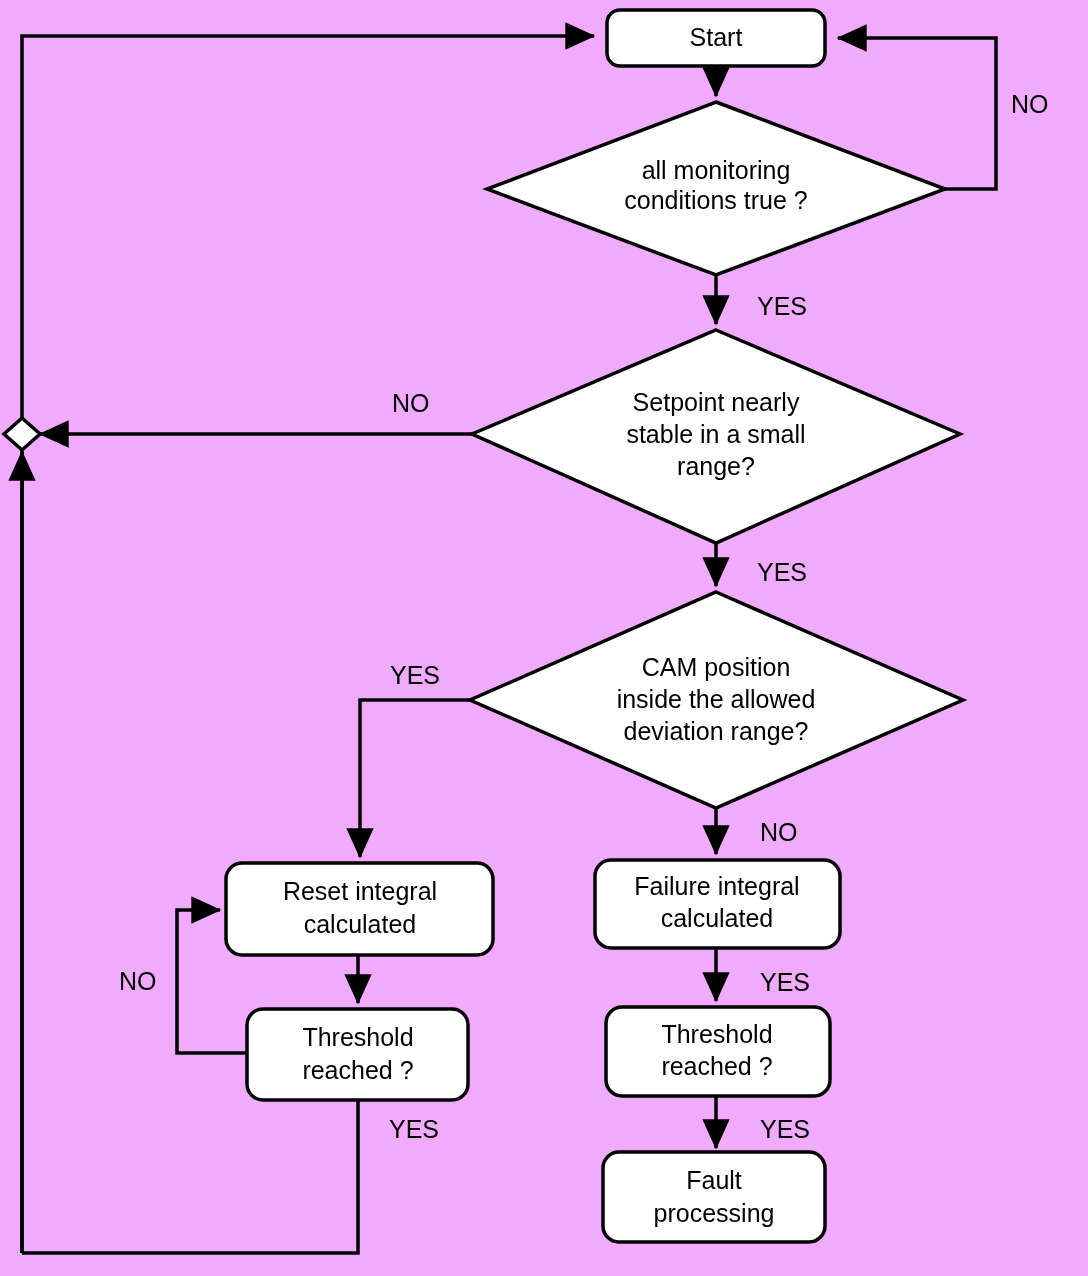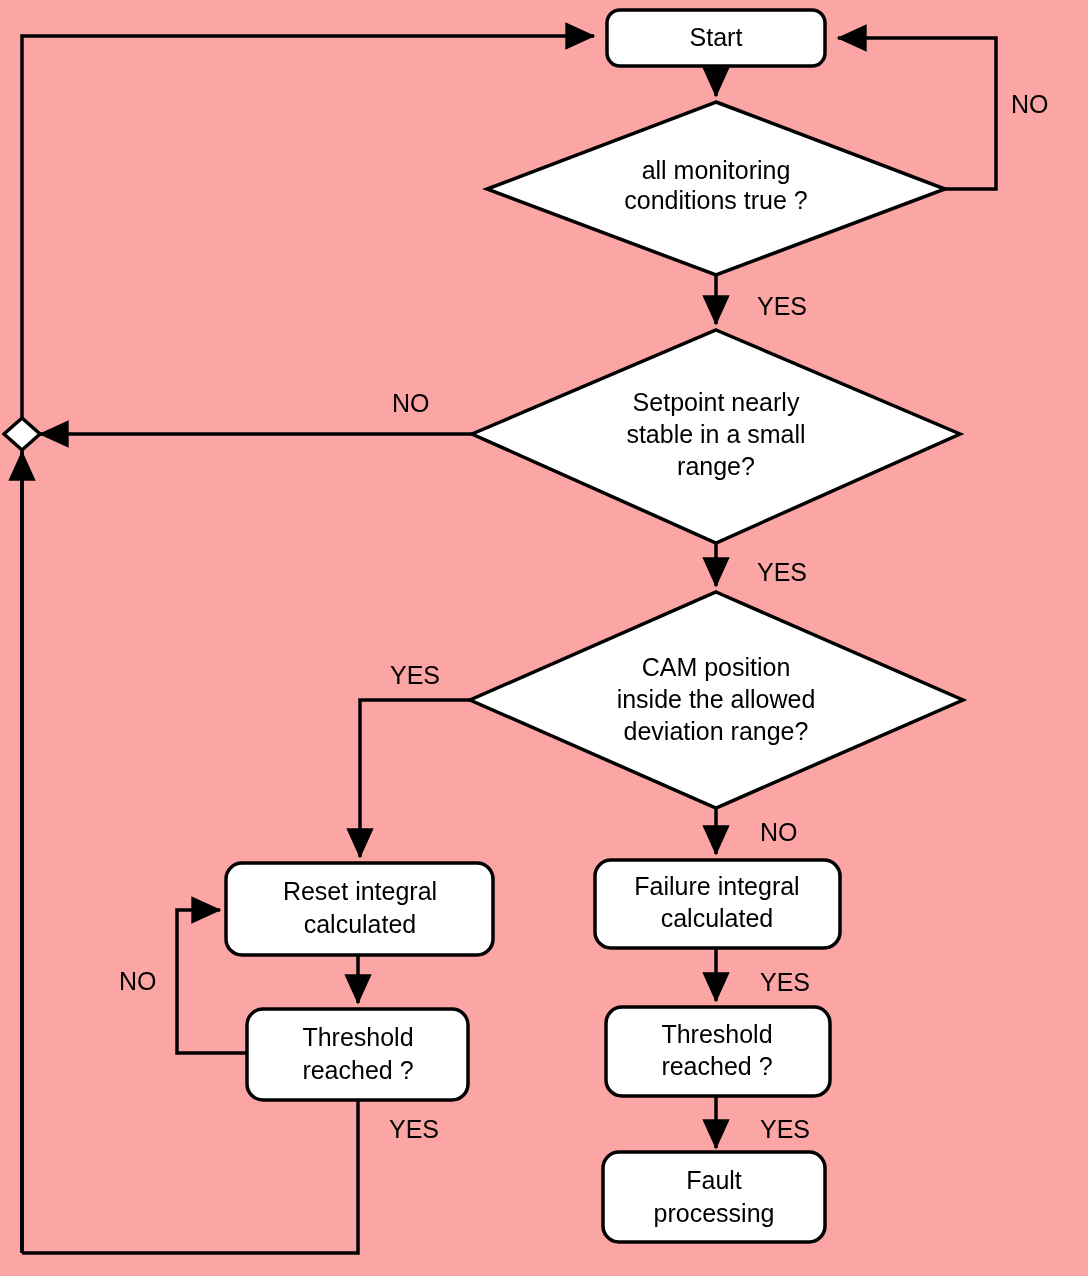--- a/index.html
+++ b/index.html
@@ -4,21 +4,21 @@
 <style>
   html, body {
     margin: 0;
     padding: 0;
     background: #ffffff;
   }
   #flowchart-root {
     position: relative;
     width: 1088px;
     height: 1276px;
-    background: #fca5a5;
+    background: #f0abfc;
     font-family: "Liberation Sans", sans-serif;
   }
   svg#flow-svg {
     display: block;
     width: 1088px;
     height: 1276px;
   }
   .shape-outline {
     fill: #ffffff;
     stroke: #000000;

